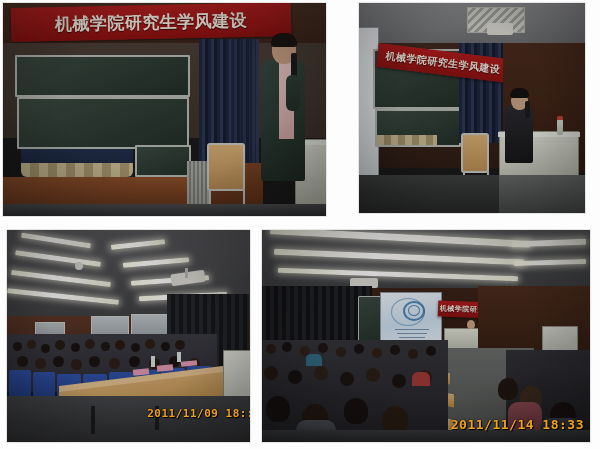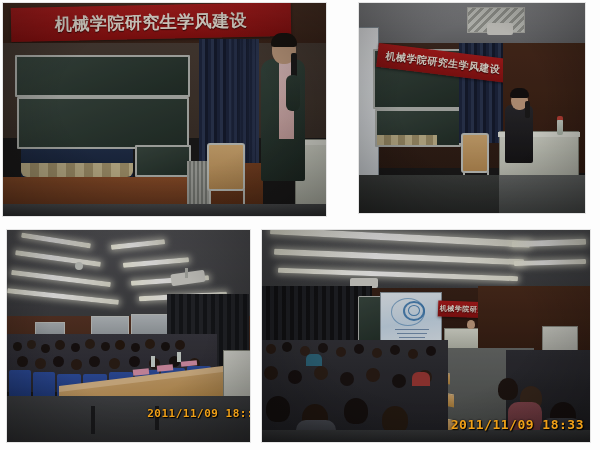--- a/index.html
+++ b/index.html
@@ -446,16 +446,16 @@
       <div style="position:absolute; left:246px; top:172px; width:34px; height:42px; background:linear-gradient(#8b4a52,#5d2f35); border-radius:10px 10px 0 0;"></div>
       <div style="position:absolute; left:278px; top:188px; width:42px; height:26px; background:linear-gradient(#3b3d45,#222428); border-radius:10px 10px 0 0;"></div>
       <div style="position:absolute; left:34px; top:190px; width:40px; height:24px; background:linear-gradient(#4d5159,#2b2e33); border-radius:10px 10px 0 0;"></div>
       <div style="position:absolute; left:150px; top:142px; width:18px; height:14px; background:#a03a36; border-radius:6px 6px 0 0;"></div>
       <div style="position:absolute; left:44px; top:124px; width:16px; height:12px; background:#2f6d84; border-radius:5px 5px 0 0;"></div>
 
       <div class="floor" style="height:12px; background:linear-gradient(#3a3d3f,#26282a);"></div>
     </div>
     <div class="dark-haze"></div>
     <div class="vignette"></div>
-    <div class="timestamp" style="right:6px; bottom:10px; font-size:13px;">2011/11/09 18:33</div>
+    <div class="timestamp" style="right:6px; bottom:10px; font-size:13px;">2011/11/14 18:33</div>
   </div>
 
 </div>
 
 </body></html>

